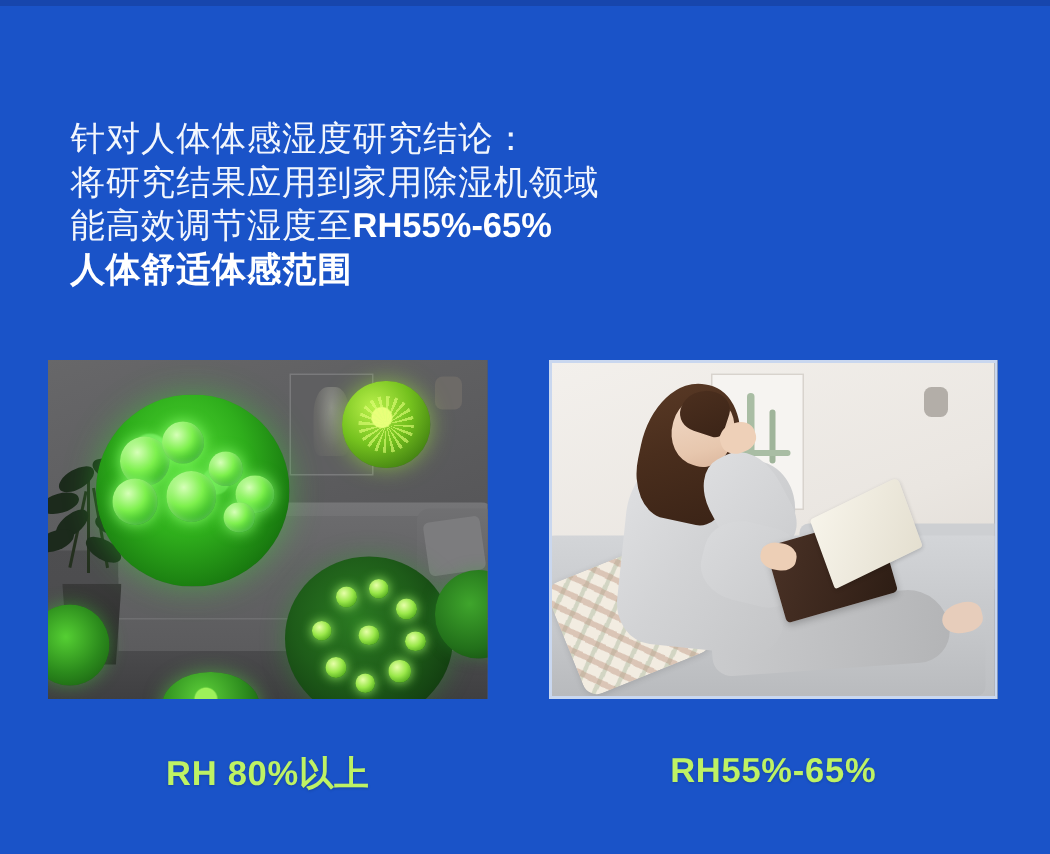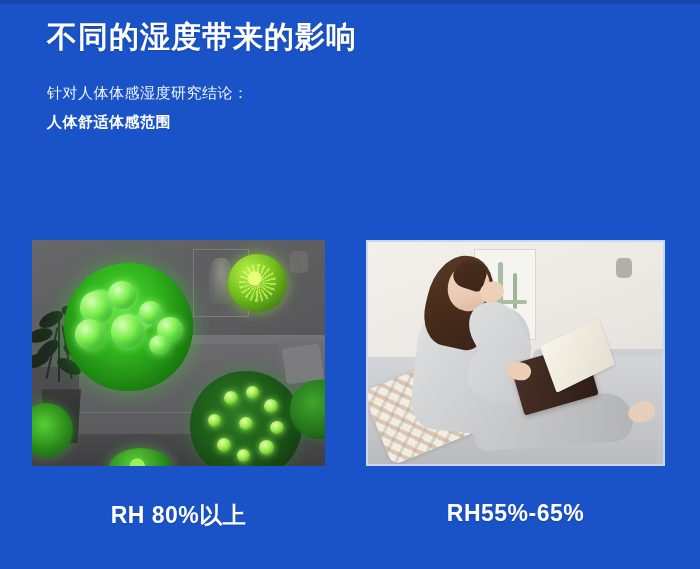--- a/index.html
+++ b/index.html
@@ -27,21 +27,21 @@
     letter-spacing:1px; white-space:nowrap;
     text-shadow:0 1px 2px rgba(0,0,0,.18);
   }
 
   
   .body-copy {
     position:absolute; left:47px; top:78px;
     width:460px;
   }
   .body-line {
-    font-size:15px; color:#f2f6fd; line-height:29px;
+    font-size:23px; color:#f2f6fd; line-height:29px;
     white-space:nowrap; letter-spacing:.5px;
   }
   .body-line.bold { font-weight:bold; color:#ffffff; }
   .body-line .em { font-weight:bold; color:#ffffff; letter-spacing:0; }
 
   
   .photo {
     position:absolute;
     overflow:hidden;
     background:#555;
@@ -302,40 +302,41 @@
     position:absolute; left:47%; top:54%; width:8%; height:8%;
     background:#edcfb6; border-radius:45%;
     transform:rotate(10deg);
   }
 
   
   .caption { position:absolute; text-align:center; }
   .cap-left  { left:32px;  top:500px; width:293px; }
   .cap-right { left:366px; top:500px; width:299px; }
   .cap-head {
-    font-size:23px; font-weight:bold; color:#ffffff;
+    font-size:23px; font-weight:bold; color:#bef264;
     letter-spacing:.5px; white-space:nowrap;
     text-shadow:0 1px 2px rgba(0,0,0,.18);
   }
   .cap-sub {
     margin-top:8px;
     font-size:17px; color:#eaf0fb; letter-spacing:.5px; white-space:nowrap;
   }
 </style>
 </head>
 <body>
 
 <div class="poster">
 
   <div class="top-strip"></div>
 
-  <div class="title">不同的湿度带来的影响</div>
 
   <div class="body-copy">
     <div class="body-line">针对人体体感湿度研究结论：</div>
+    <div class="body-line">将研究结果应用到家用除湿机领域</div>
+    <div class="body-line"><span>能高效调节湿度至</span><span class="em">RH55%-65%</span></div>
     <div class="body-line bold">人体舒适体感范围</div>
   </div>
 
   <div class="photo photo-left">
     <div class="roomL">
       <div class="wall"></div>
       <div class="frame-art"></div>
       <div class="wall-knob"></div>
       <div class="sofa-back"></div>
       <div class="sofa"></div>

